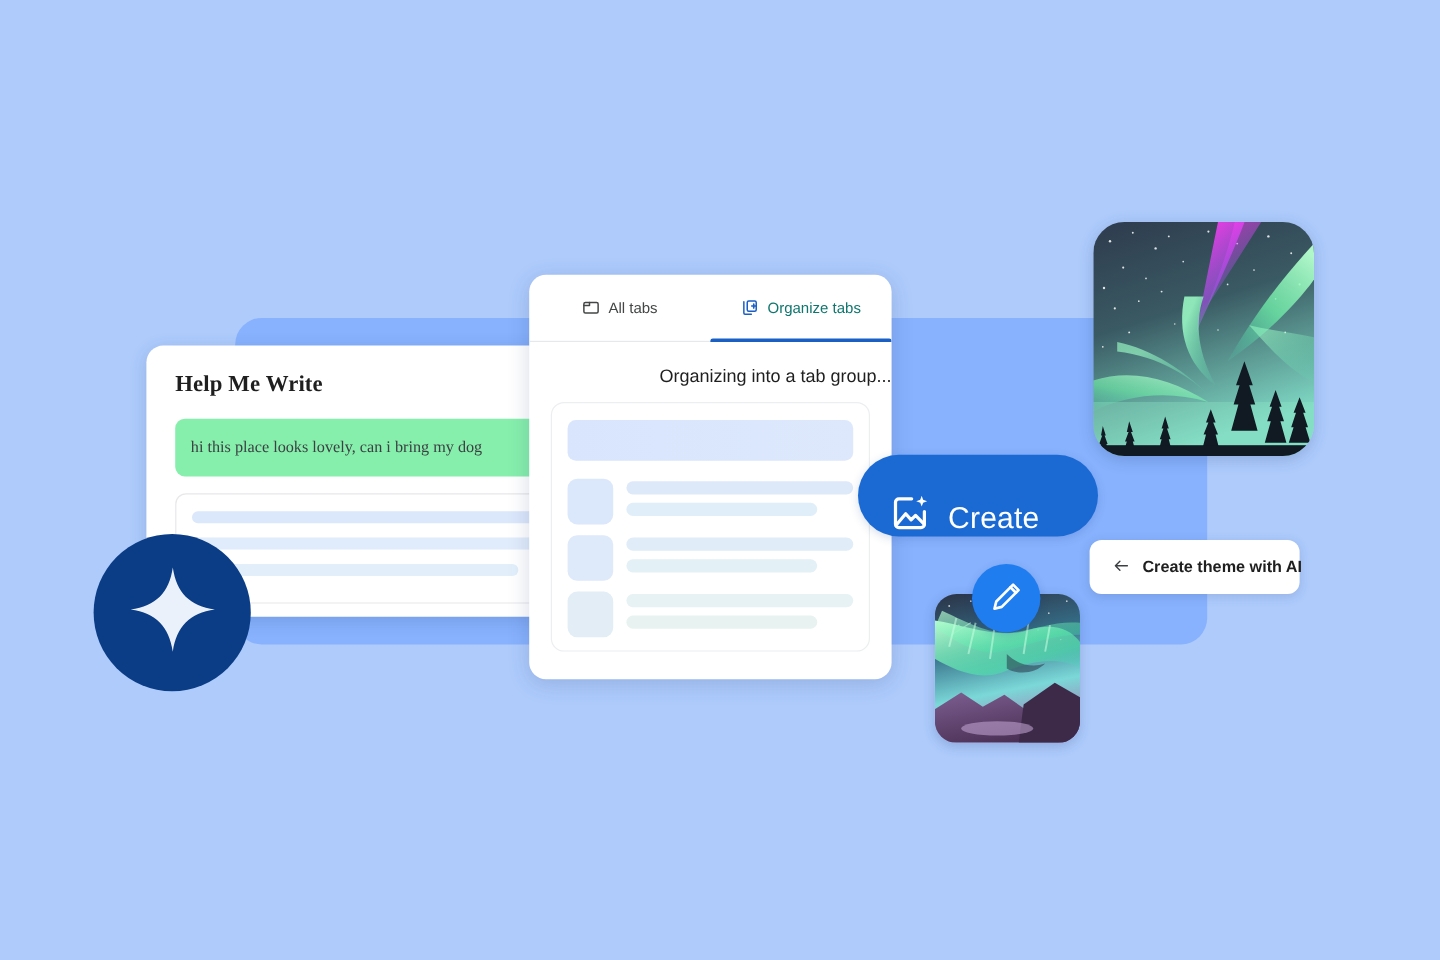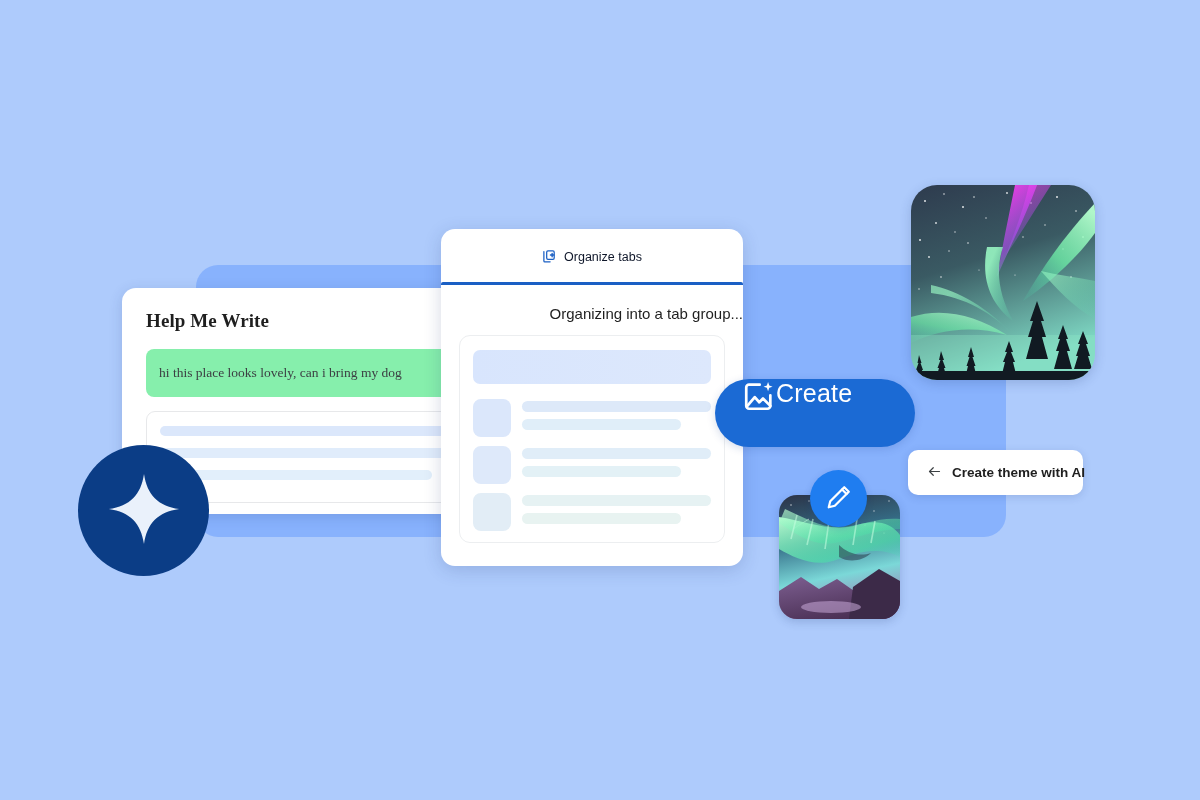--- a/index.html
+++ b/index.html
@@ -108,21 +108,21 @@
     flex: 1 1 50%;
     display: flex;
     align-items: center;
     justify-content: center;
     gap: 7px;
     font-size: 12.5px;
     color: #444746;
     position: relative;
     cursor: pointer;
   }
-  .tab.active { color: #0f172a; font-weight: normal; }
+  .tab.active { color: #0f766e; font-weight: normal; }
   .tab.active::after {
     content: "";
     position: absolute;
     left: 0; right: 0; bottom: -1px;
     height: 3px;
     background: #1a5fc4;
     border-radius: 2px 2px 0 0;
   }
   .tab svg { display: block; }
 
@@ -189,21 +189,22 @@
   
   #create-button {
     position: absolute;
     left: 715px;
     top: 379px;
     width: 200px;
     height: 68px;
     background: #1b6ad4;
     border-radius: 34px;
     display: flex;
-    align-items: flex-start;
+    align-items: flex-end;
+    gap: 14px;
     padding-left: 27px;
     border: none;
     cursor: pointer;
     box-shadow: 0 2px 8px rgba(20, 60, 140, .18);
   }
   #create-label {
     color: #ffffff;
     font-size: 25px;
     letter-spacing: .2px;
   }
@@ -288,20 +289,29 @@
     <div id="hmw-result">
       <div class="sk-line l1"></div>
       <div class="sk-line l2"></div>
       <div class="sk-line l3"></div>
     </div>
   </div>
 
   <div id="tabcard">
     <div id="tabstrip">
 
+      <div class="tab">
+        <span>
+          <svg width="15" height="15" viewBox="0 0 24 24" fill="none" stroke="#444746" stroke-width="2" stroke-linejoin="round">
+            <rect x="2.5" y="5" width="19" height="14" rx="2"></rect>
+            <path d="M2.5 9 H10 V5" stroke-linecap="round"></path>
+          </svg>
+        </span>
+        <span>All tabs</span>
+      </div>
 
       <div class="tab active">
         <span>
           <svg width="15" height="15" viewBox="0 0 24 24" fill="none" stroke="#1a5fc4" stroke-width="2" stroke-linecap="round" stroke-linejoin="round">
             <path d="M3 4 v15 a1.5 1.5 0 0 0 1.5 1.5 H13"></path>
             <rect x="7.5" y="3" width="12" height="13.5" rx="2"></rect>
             <path d="M13.5 9.6 h5.5 M16.2 6.9 v5.5" stroke-width="2.2"></path>
           </svg>
         </span>
         <span>Organize tabs</span>

